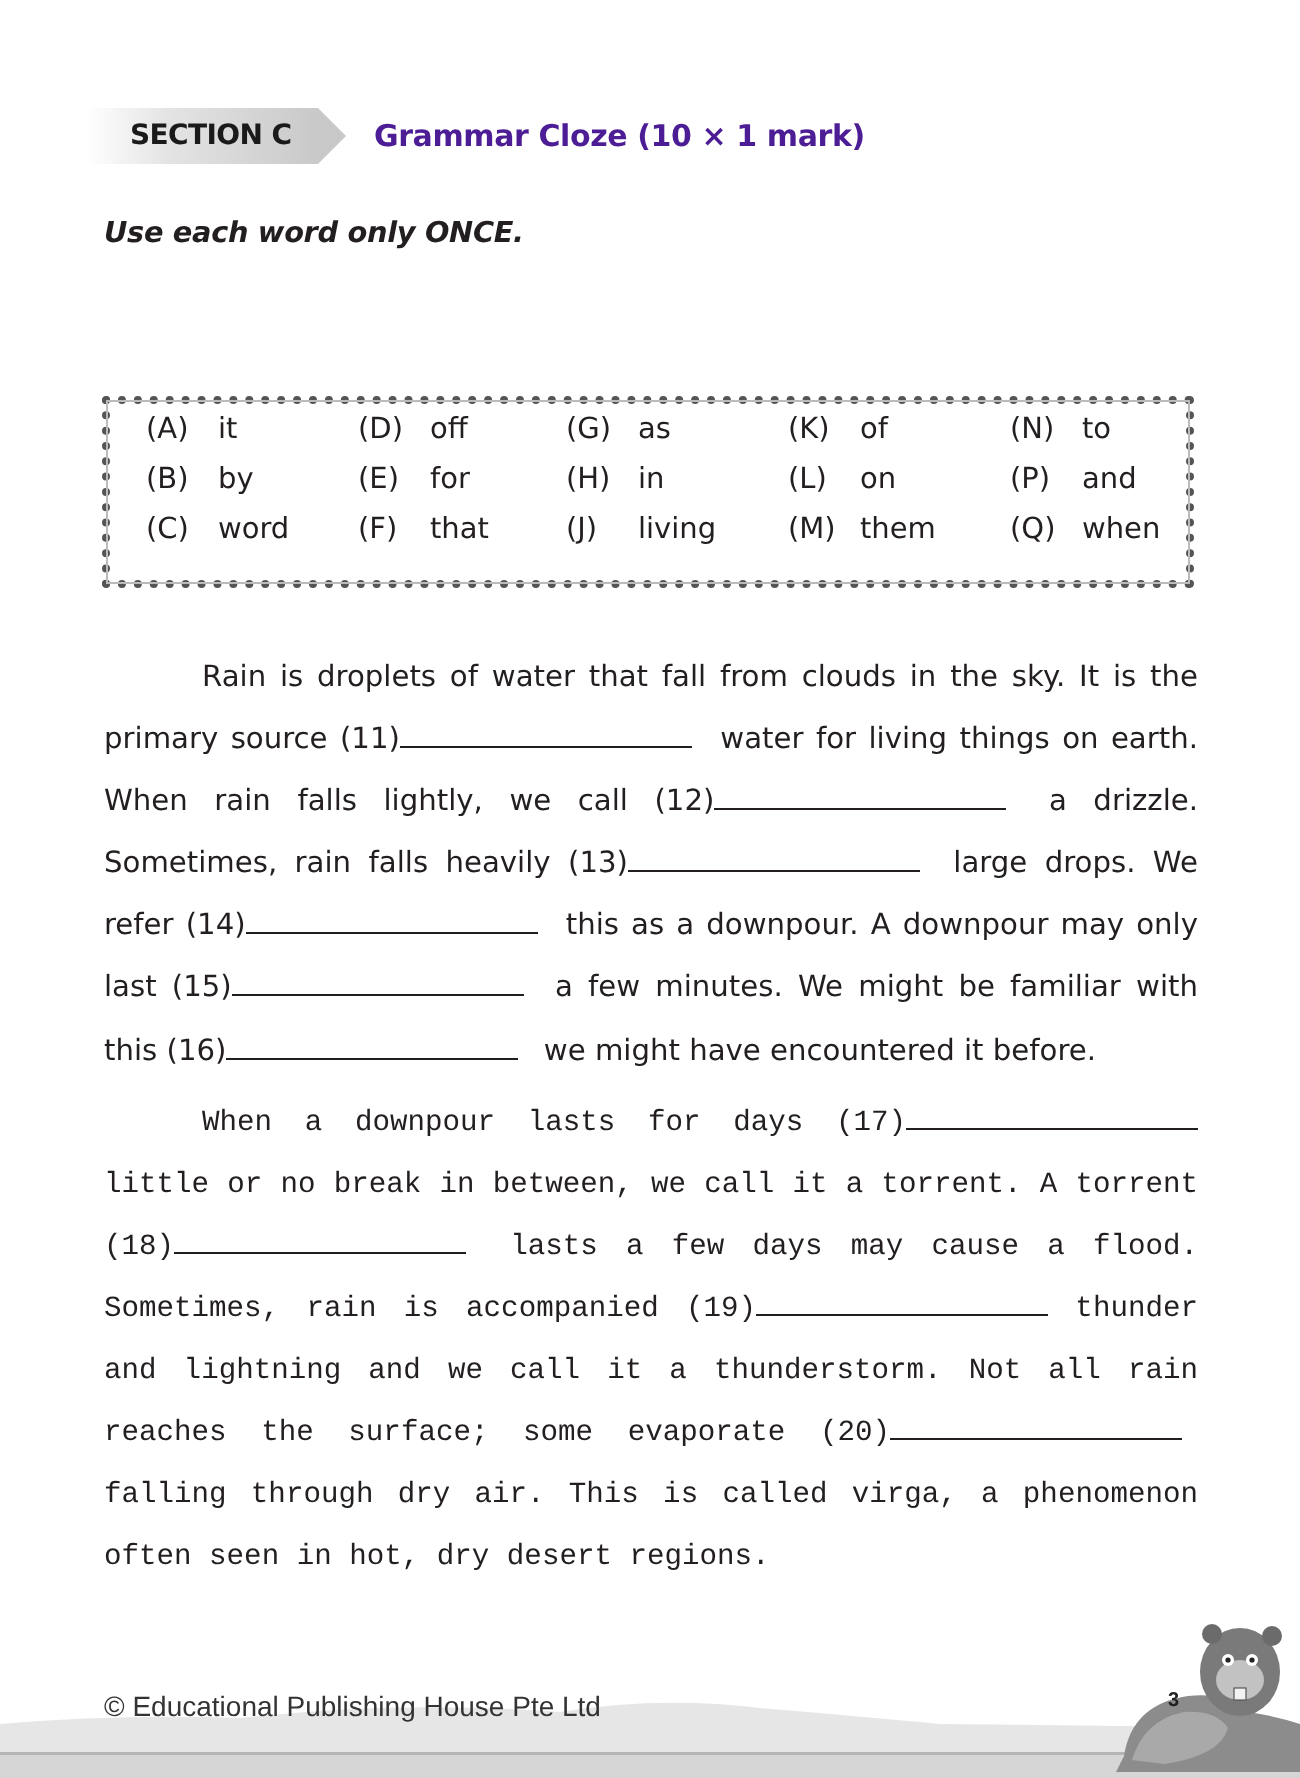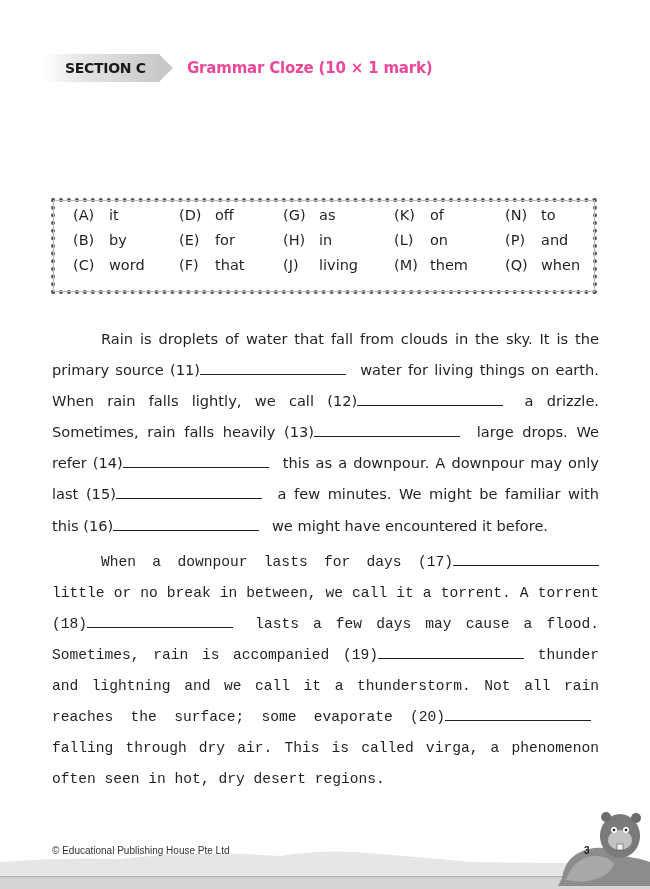--- a/index.html
+++ b/index.html
@@ -18,21 +18,21 @@
       padding-left: 22px; box-sizing: border-box;
       background: linear-gradient(90deg, #ffffff 0%, #e4e4e4 35%, #c9c9c9 100%);
       font-weight: bold; font-size: 14px; letter-spacing: -0.3px; color: #1a1a1a; text-align: right;
     }
     .section-tag::after {
       content: ""; position: absolute; right: -14px; top: 0;
       border-top: 14px solid transparent; border-bottom: 14px solid transparent;
       border-left: 14px solid #c9c9c9;
     }
     .section-title {
-      margin-left: 28px; font-size: 15px; font-weight: bold; color: #ec4899;
+      margin-left: 28px; font-size: 15px; font-weight: bold; color: #4c1d95;
       letter-spacing: -0.2px;
     }
     .instructions {
       position: absolute; left: 52px; top: 104px; width: 548px;
       font-style: italic; font-weight: bold; font-size: 14.4px; line-height: 19px;
       color: #231f20; letter-spacing: -0.15px;
     }
     .instructions p { margin: 0; text-align: justify; }
     .instructions p.once { margin-top: 4px; }
 
@@ -60,39 +60,40 @@
     .passage p { margin: 0; text-align: justify; text-indent: 49px; }
     .passage p + p { margin-top: 6px; font-family: Liberation Mono, monospace; }
     .blank-num { white-space: nowrap; margin-top: 10px; }
     .blank {
       display: inline-block; width: 146px; height: 1px; border-bottom: 1.2px solid #231f20;
       vertical-align: baseline; margin-right: 8px;
     }
     .blank.end { margin-right: 0; }
 
     .footer-copy {
-      position: absolute; left: 52px; top: 845px; font-size: 10px; color: #333;
+      position: absolute; left: 52px; top: 845px; font-size: 14px; color: #333;
       font-family: "Liberation Sans", sans-serif;
     }
     .landscape { position: absolute; left: 0; top: 840px; width: 650px; height: 49px; }
     .mascot { position: absolute; left: 552px; top: 808px; width: 98px; height: 81px; }
     .page-number {
       position: absolute; left: 584px; top: 845px; font-size: 10px; font-weight: bold; color: #222;
       font-family: "Liberation Sans", sans-serif;
     }
   </style>
 </head>
 <body>
 
 <div class="header">
   <div class="section-tag">SECTION C</div>
   <div class="section-title">Grammar Cloze (10 × 1 mark)</div>
 </div>
 
 <div class="instructions">
+  <p class="once">Use each word only ONCE.</p>
 </div>
 
 <div class="word-box">
   <div class="word-grid" id="word-grid">
       <div class="word-cell">
         <span class="word-letter">(A)</span>
         <span>it</span>
       </div>
       <div class="word-cell">
         <span class="word-letter">(D)</span>

